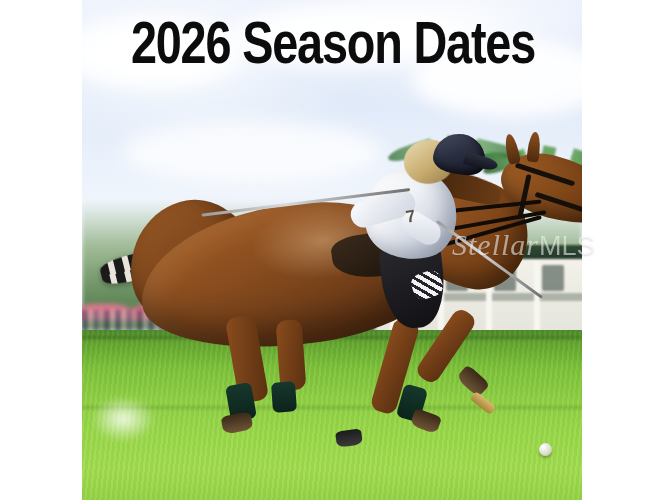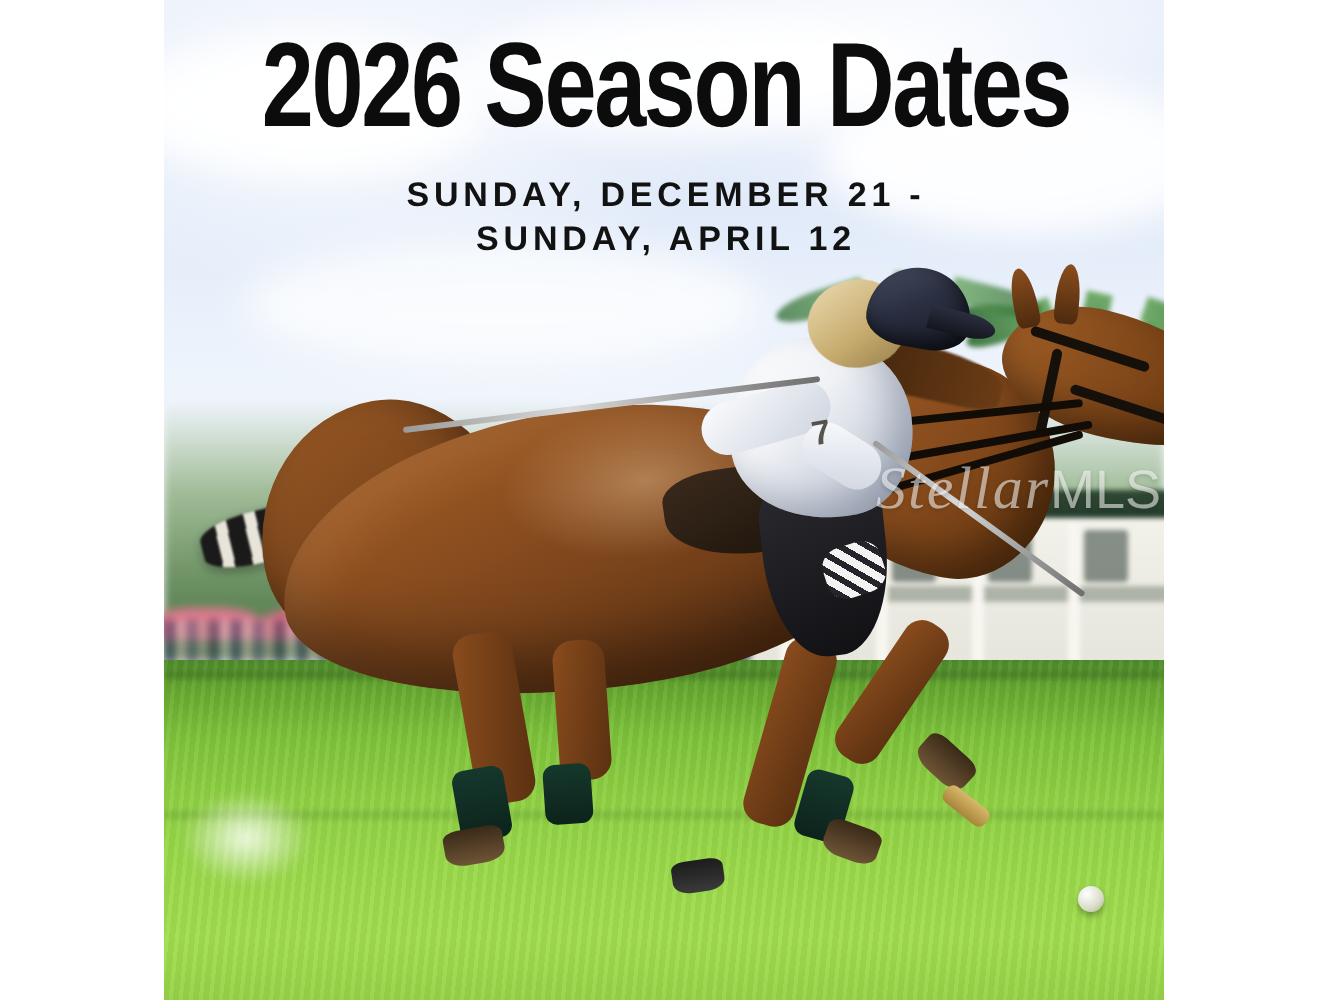--- a/index.html
+++ b/index.html
@@ -253,21 +253,21 @@
     font-family:"Liberation Sans",sans-serif;
     font-weight:700;
     font-size:16px;
     letter-spacing:2px;
     color:#141414;
     z-index:20;
   }
 
   
   #watermark{
-    position:absolute;left:438px;top:228px;
+    position:absolute;left:452px;top:228px;
     font-family:"Liberation Serif",serif;
     font-size:30px;font-style:italic;
     color:rgba(255,255,255,.55);
     letter-spacing:1px;
     text-shadow:0 1px 2px rgba(0,0,0,.15);
     z-index:15;white-space:nowrap;pointer-events:none;
   }
   #watermark .mls{font-style:normal;font-family:"Liberation Sans",sans-serif;font-size:27px;letter-spacing:0;}
 
   
@@ -392,23 +392,19 @@
     <div class="ball"></div>
 
     <div class="hoof" style="left:254px;top:430px;width:26px;height:16px;transform:rotate(-8deg);background:linear-gradient(180deg,#1c1c1c,#3a3a3a);"></div>
   </div>
 
   <div class="mat mat-l"></div>
   <div class="mat mat-r"></div>
 
   <div id="title">2026 Season Dates</div>
 
-  <div id="subtitle">
-    <div>SUNDAY, DECEMBER 21 -</div>
-    <div>SUNDAY, APRIL 12</div>
-  </div>
 
 
   <div id="watermark">
     <span>Stellar</span><span class="mls">MLS</span>
   </div>
 
 </div>
 
 </body></html>

